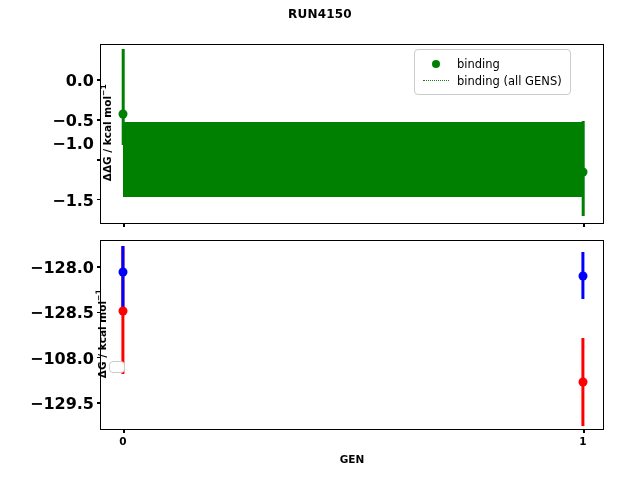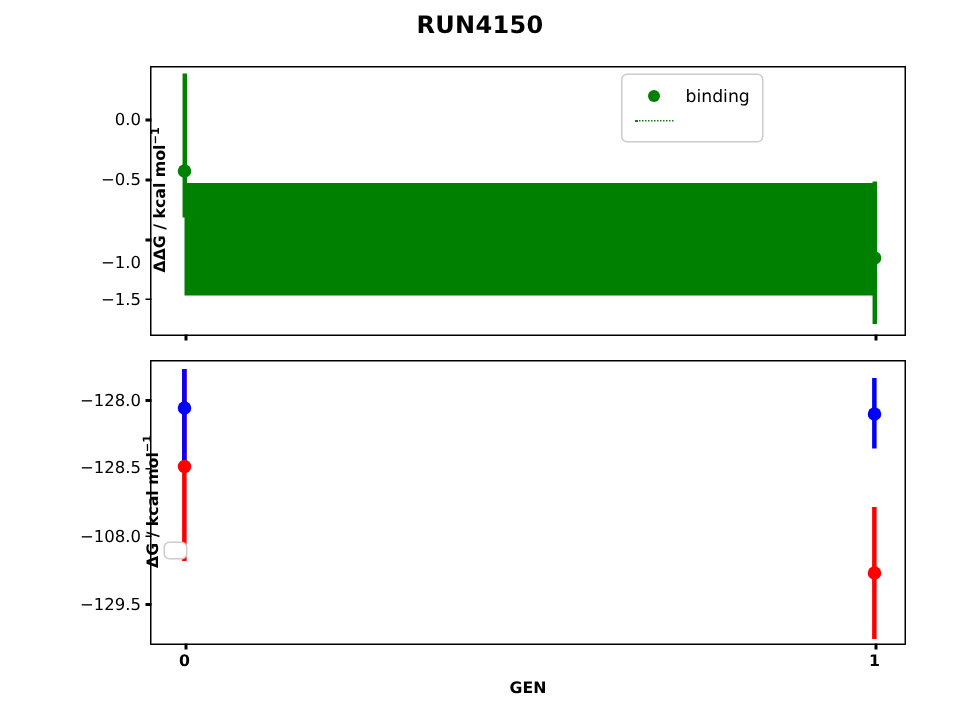--- a/index.html
+++ b/index.html
@@ -19,21 +19,21 @@
     left: 0; top: 0;
     width: 640px;
     height: 480px;
   }
   .fig-title {
     position: absolute;
     left: 0;
     top: 7px;
     width: 640px;
     text-align: center;
-    font-size: 16px;
+    font-size: 12px;
     font-weight: bold;
     color: #000;
     letter-spacing: 0.2px;
   }
   
   .axes {
     position: absolute;
     border: 1.6px solid #000;
     box-sizing: border-box;
     background: #ffffff;
@@ -61,22 +61,22 @@
     right: 100%;
     width: 4px;
     height: 1.6px;
     background: #000;
   }
   .yticklabel {
     position: absolute;
     right: 100%;
     margin-right: 7px;
     white-space: nowrap;
-    font-size: 11px;
-    font-weight: normal;
+    font-size: 16px;
+    font-weight: bold;
     color: #000;
     transform: translateY(-50%);
     text-align: right;
   }
   .xtick {
     position: absolute;
     top: 100%;
     width: 1.6px;
     height: 4px;
     background: #000;
@@ -200,21 +200,21 @@
 
     <div class="ylabel" id="ylabel-top"><span>ΔΔG / kcal mol</span><sup>−1</sup></div>
 
     <div class="ytick" style="top:34.4px"></div>
     <div class="yticklabel" style="top:35.2px">0.0</div>
 
     <div class="ytick" style="top:74.2px"></div>
     <div class="yticklabel" style="top:75px">−0.5</div>
 
     <div class="ytick" style="top:114px"></div>
-    <div class="yticklabel" style="top:130px">−1.0</div>
+    <div class="yticklabel" style="top:98px">−1.0</div>
 
     <div class="ytick" style="top:153.8px"></div>
     <div class="yticklabel" style="top:154.6px">−1.5</div>
 
     <div class="xtick" style="left:22px"></div>
     <div class="xtick" style="left:482px"></div>
 
     <div class="plotarea">
 
       <div class="band" style="left:22px; width:460px; top:76.5px; height:75.6px; background:#008000;"></div>
@@ -230,20 +230,21 @@
       <div class="legend-row">
         <span class="legend-key">
           <span class="legend-dot" style="background:#008000"></span>
         </span>
         <span class="legend-label">binding</span>
       </div>
       <div class="legend-row">
         <span class="legend-key">
           <span class="legend-dash"></span>
         </span>
+        <span class="legend-label">binding (all GENS)</span>
       </div>
     </div>
   </div>
 
   <div class="axes" id="axes-bottom">
 
     <div class="ylabel" id="ylabel-bottom"><span>ΔG / kcal mol</span><sup>−1</sup></div>
 
     <div class="ytick" style="top:25.3px"></div>
     <div class="yticklabel" style="top:26.1px">−128.0</div>

